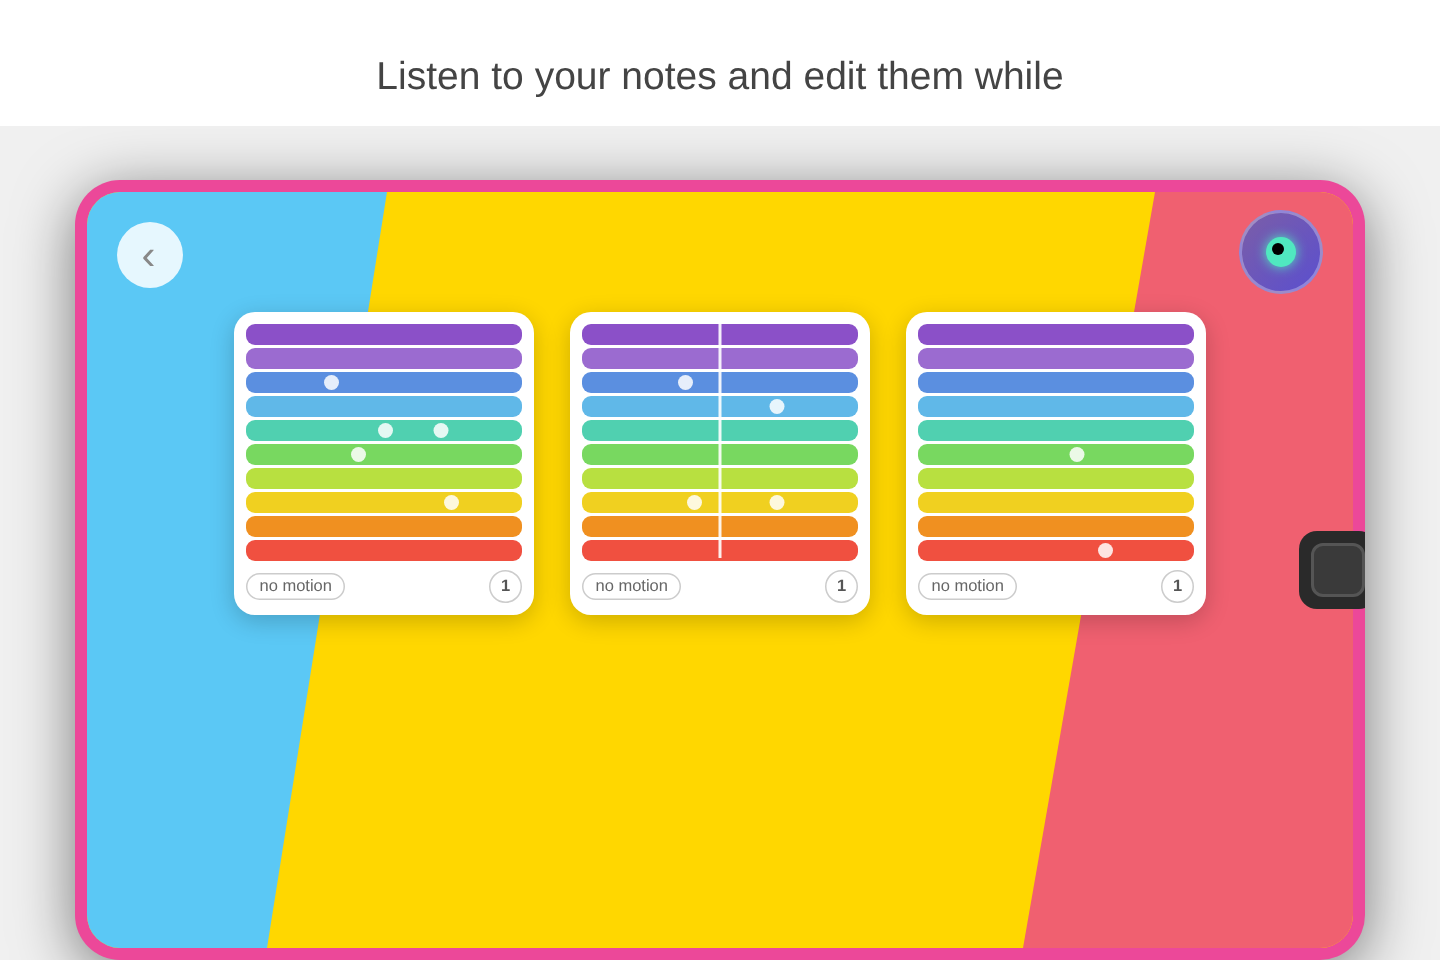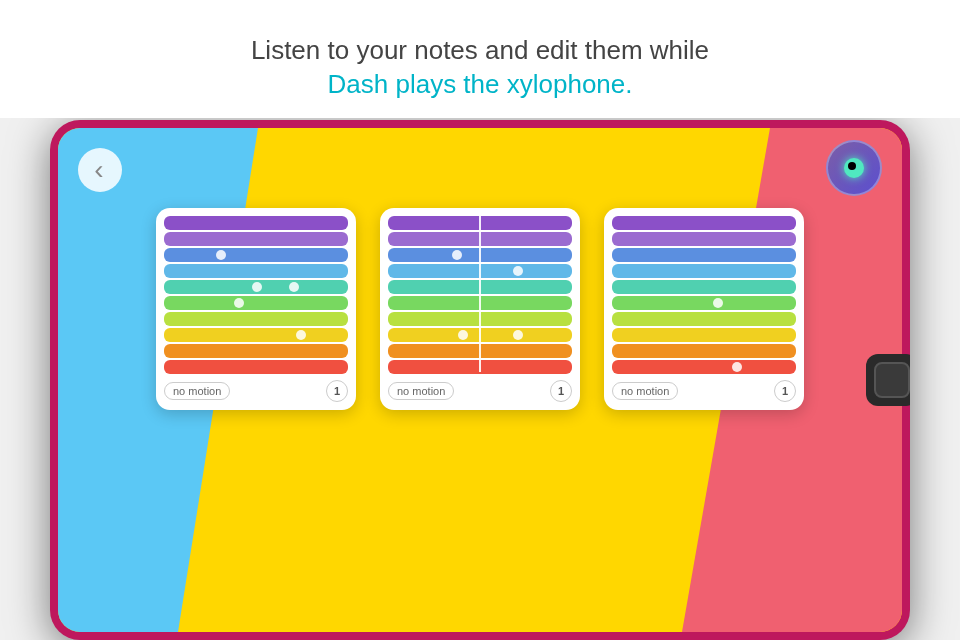--- a/index.html
+++ b/index.html
@@ -40,21 +40,21 @@
       bottom: 0;
       display: flex;
       align-items: flex-start;
       justify-content: center;
     }
 
     .device-frame {
       position: relative;
       width: 861px;
       height: 520px;
-      background: #be185d;
+      background: #ec4899;
       border-radius: 30px;
       overflow: hidden;
       box-shadow: 0 8px 40px rgba(0,0,0,0.5);
     }
 
     
     .screen {
       position: absolute;
       top: 8px;
       left: 8px;
@@ -267,21 +267,20 @@
       font-weight: bold;
       color: #555;
     }
   </style>
 </head>
 <body>
 
 <div class="top-area">
   <p class="main-text">
     <span>Listen to your notes and edit them while</span><br>
-    <span class="highlight">Dash plays the xylophone.</span>
   </p>
 </div>
 
 <div class="device-wrapper">
   <div class="device-frame">
 
     <div class="screen">
 
       <div class="bg-yellow"></div>
       <div class="bg-blue"></div>

